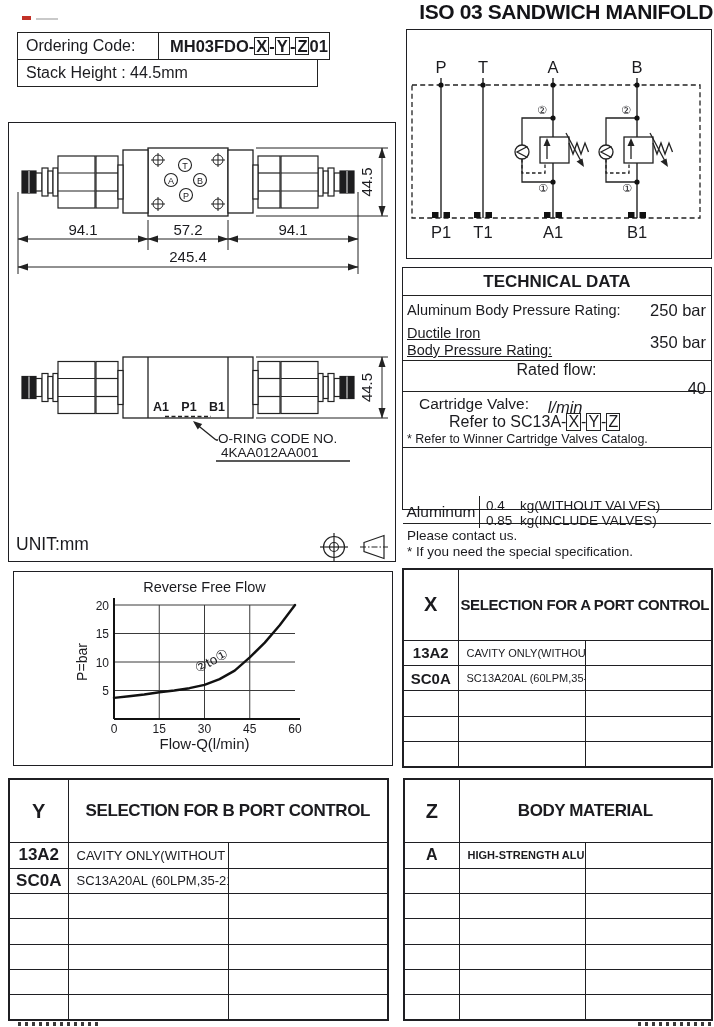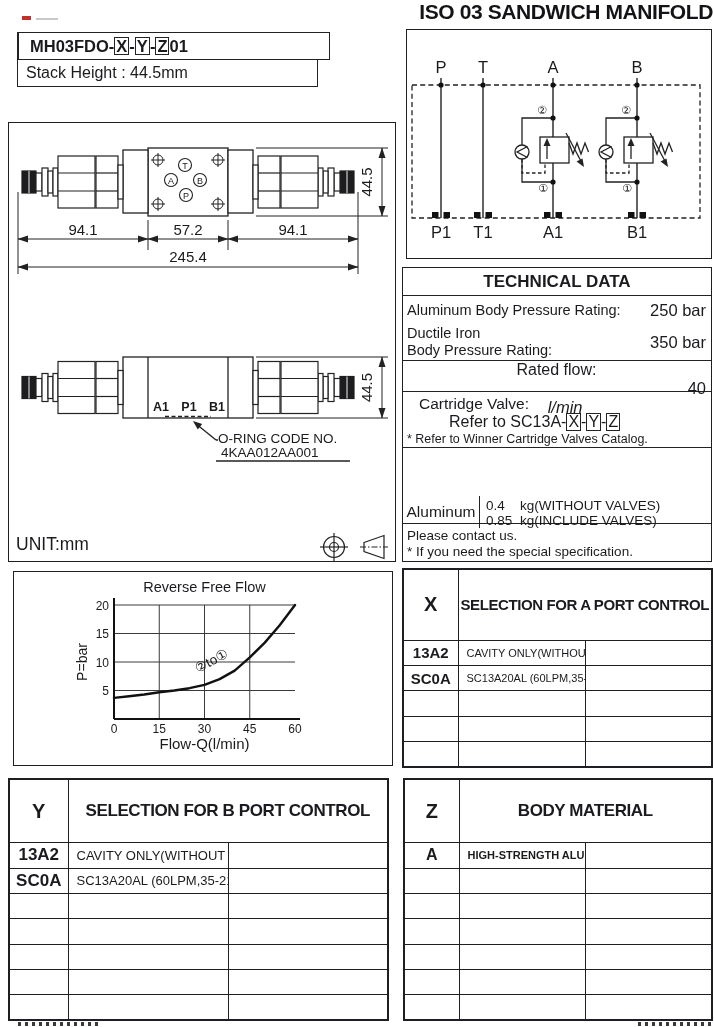--- a/index.html
+++ b/index.html
@@ -28,33 +28,33 @@
   .ord-label { width:140px; padding-left:8px; font-size:16px; display:flex; align-items:center; }
   .ord-value { flex:1; border-left:1.6px solid #222; padding-left:11px; font-size:16.5px; font-weight:bold; display:flex; align-items:center; }
   .ord-row2 { left:17px; top:59.5px; width:301px; height:27px; border:1.6px solid #222; border-top:none;
               padding-left:8px; font-size:16px; display:flex; align-items:center; }
   .box { border:1.3px solid #222; padding:0 1px; line-height:1; display:inline-block; }
 
   
   .panel { border:1.8px solid #1f1f23; background:#fff; }
   .left-box   { left:8px;  top:122px; width:388px; height:440px; }
   .sch-box    { left:406px; top:29px;  width:306px; height:230px; }
-  .tech-box   { left:402px; top:267px; width:310px; height:295px; }
+  .tech-box   { left:402px; top:267px; width:310px; height:243px; }
   .chart-box  { left:13px; top:571px; width:380px; height:195px; }
 
   .unit-note { left:16px; top:534px; font-size:17.5px; }
 
   
   .td-header { height:28px; border-bottom:1.6px solid #222; display:flex; align-items:center; justify-content:center;
                font-weight:bold; font-size:17px; }
   .td-row { display:flex; align-items:center; padding:0 5px 0 4px; font-size:14.5px; }
   .td-row .val { margin-left:auto; font-size:16.5px; }
   .td-r1 { height:28px; }
   .td-r2 { height:37px; border-bottom:1.5px solid #222; }
-  .td-r2 .lbl { line-height:1.18; }
+  .td-r2 .lbl { line-height:1.18;text-decoration:underline; }
   .td-r3 { height:31px; border-bottom:1.5px solid #222; font-size:16px;flex-direction:column; }
   .td-r3 .num { margin-left:auto; font-size:16.5px; }
   .td-r3 .unit{ width:52px; text-align:right; font-size:16.5px;font-style:italic; }
   .td-cart { height:56px; border-bottom:1.5px solid #222; padding:3px 4px 13px 4px; }
   .td-cart .l1 { font-size:15.5px; padding-left:12px; }
   .td-cart .l2 { font-size:16px; padding-left:42px; }
   .td-cart .l3 { font-size:12.5px; padding-top:1px; }
   .wt-table { height:76px; border-bottom:1.5px solid #222; display:flex; flex-direction:column; }
   .wt-row { flex:1; display:flex;margin-top:48px; }
   .wt-row + .wt-row { border-top:1.5px solid #222; }
@@ -94,20 +94,21 @@
 <body>
 
 <div class="page">
 
   <div class="abs red-mark"></div>
   <div class="abs gray-mark"></div>
 
   <div class="abs page-title">ISO 03 SANDWICH MANIFOLD</div>
 
   <div class="abs ord-row1">
+    <div class="ord-label">Ordering Code:</div>
     <div class="ord-value">
       <span>MH03FDO-</span>
         <span class="box">X</span>
         <span>-</span>
         <span class="box">Y</span>
         <span>-</span>
         <span class="box">Z</span>
         <span>01</span>
     </div>
   </div>

